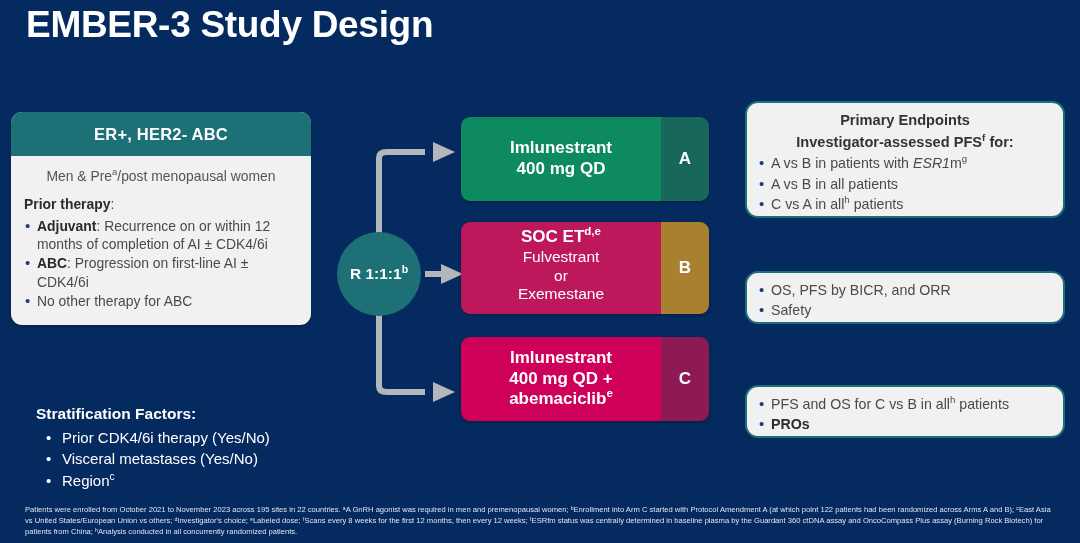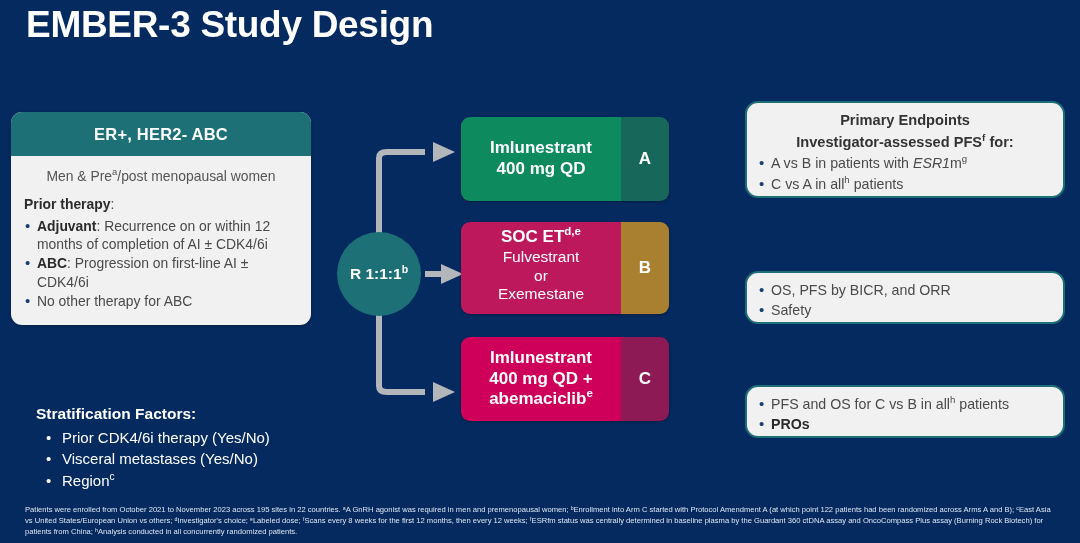--- a/index.html
+++ b/index.html
@@ -141,21 +141,21 @@
     display: flex;
     align-items: center;
     justify-content: center;
   }
   .flow svg { position: absolute; left: 0; top: 0; overflow: visible; }
 
   
   .arm {
     position: absolute;
     left: 461px;
-    width: 208px;
+    width: 248px;
     border-radius: 9px;
     overflow: hidden;
     display: flex;
     box-shadow: 0 1px 3px rgba(0,0,0,0.3);
   }
   .arm-main {
     flex: 1 1 auto;
     display: flex;
     flex-direction: column;
     align-items: center;
@@ -318,20 +318,21 @@
       <div class="arm-line">abemaciclib<sup>e</sup></div>
     </div>
     <div class="arm-tag">C</div>
   </div>
 
   <div class="ep" id="ep-primary">
     <div class="ep-title">Primary Endpoints</div>
     <div class="ep-sub">Investigator-assessed PFS<sup>f</sup> for:</div>
     <ul class="bl">
       <li>A vs B in patients with <span class="it">ESR1</span>m<sup>g</sup></li>
+      <li>A vs B in all patients</li>
       <li>C vs A in all<sup>h</sup> patients</li>
     </ul>
   </div>
 
   <div class="ep" id="ep-secondary">
     <ul class="bl">
       <li>OS, PFS by BICR, and ORR</li>
       <li>Safety</li>
     </ul>
   </div>

